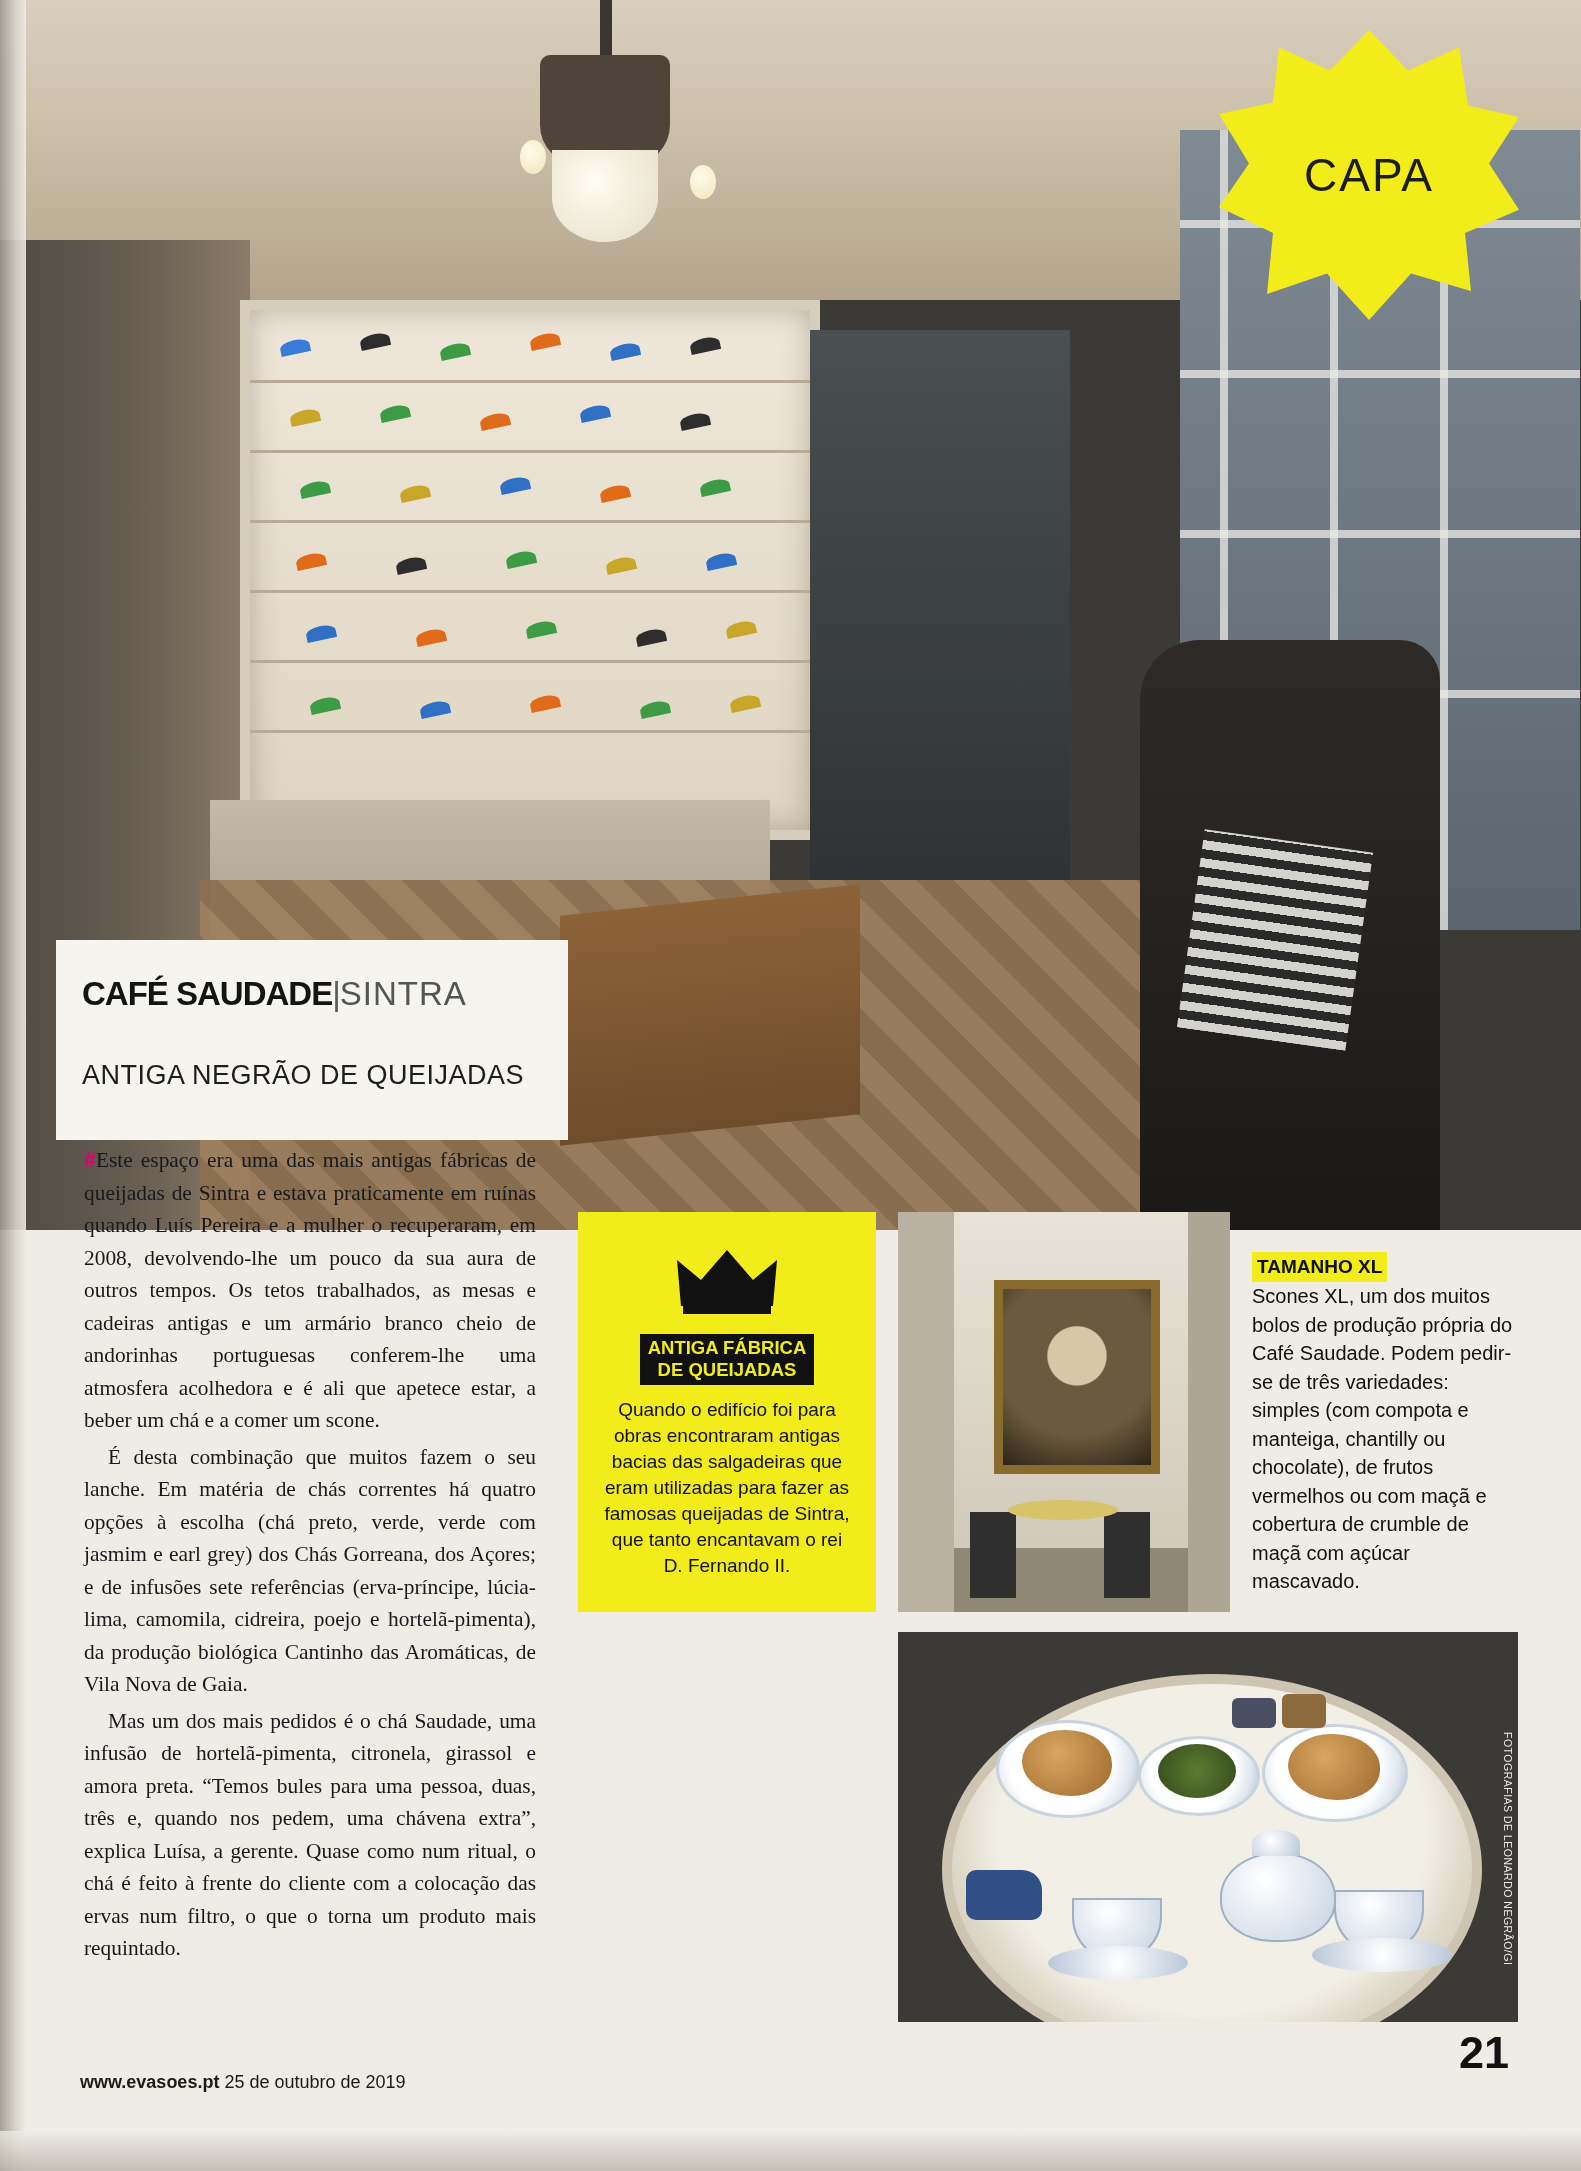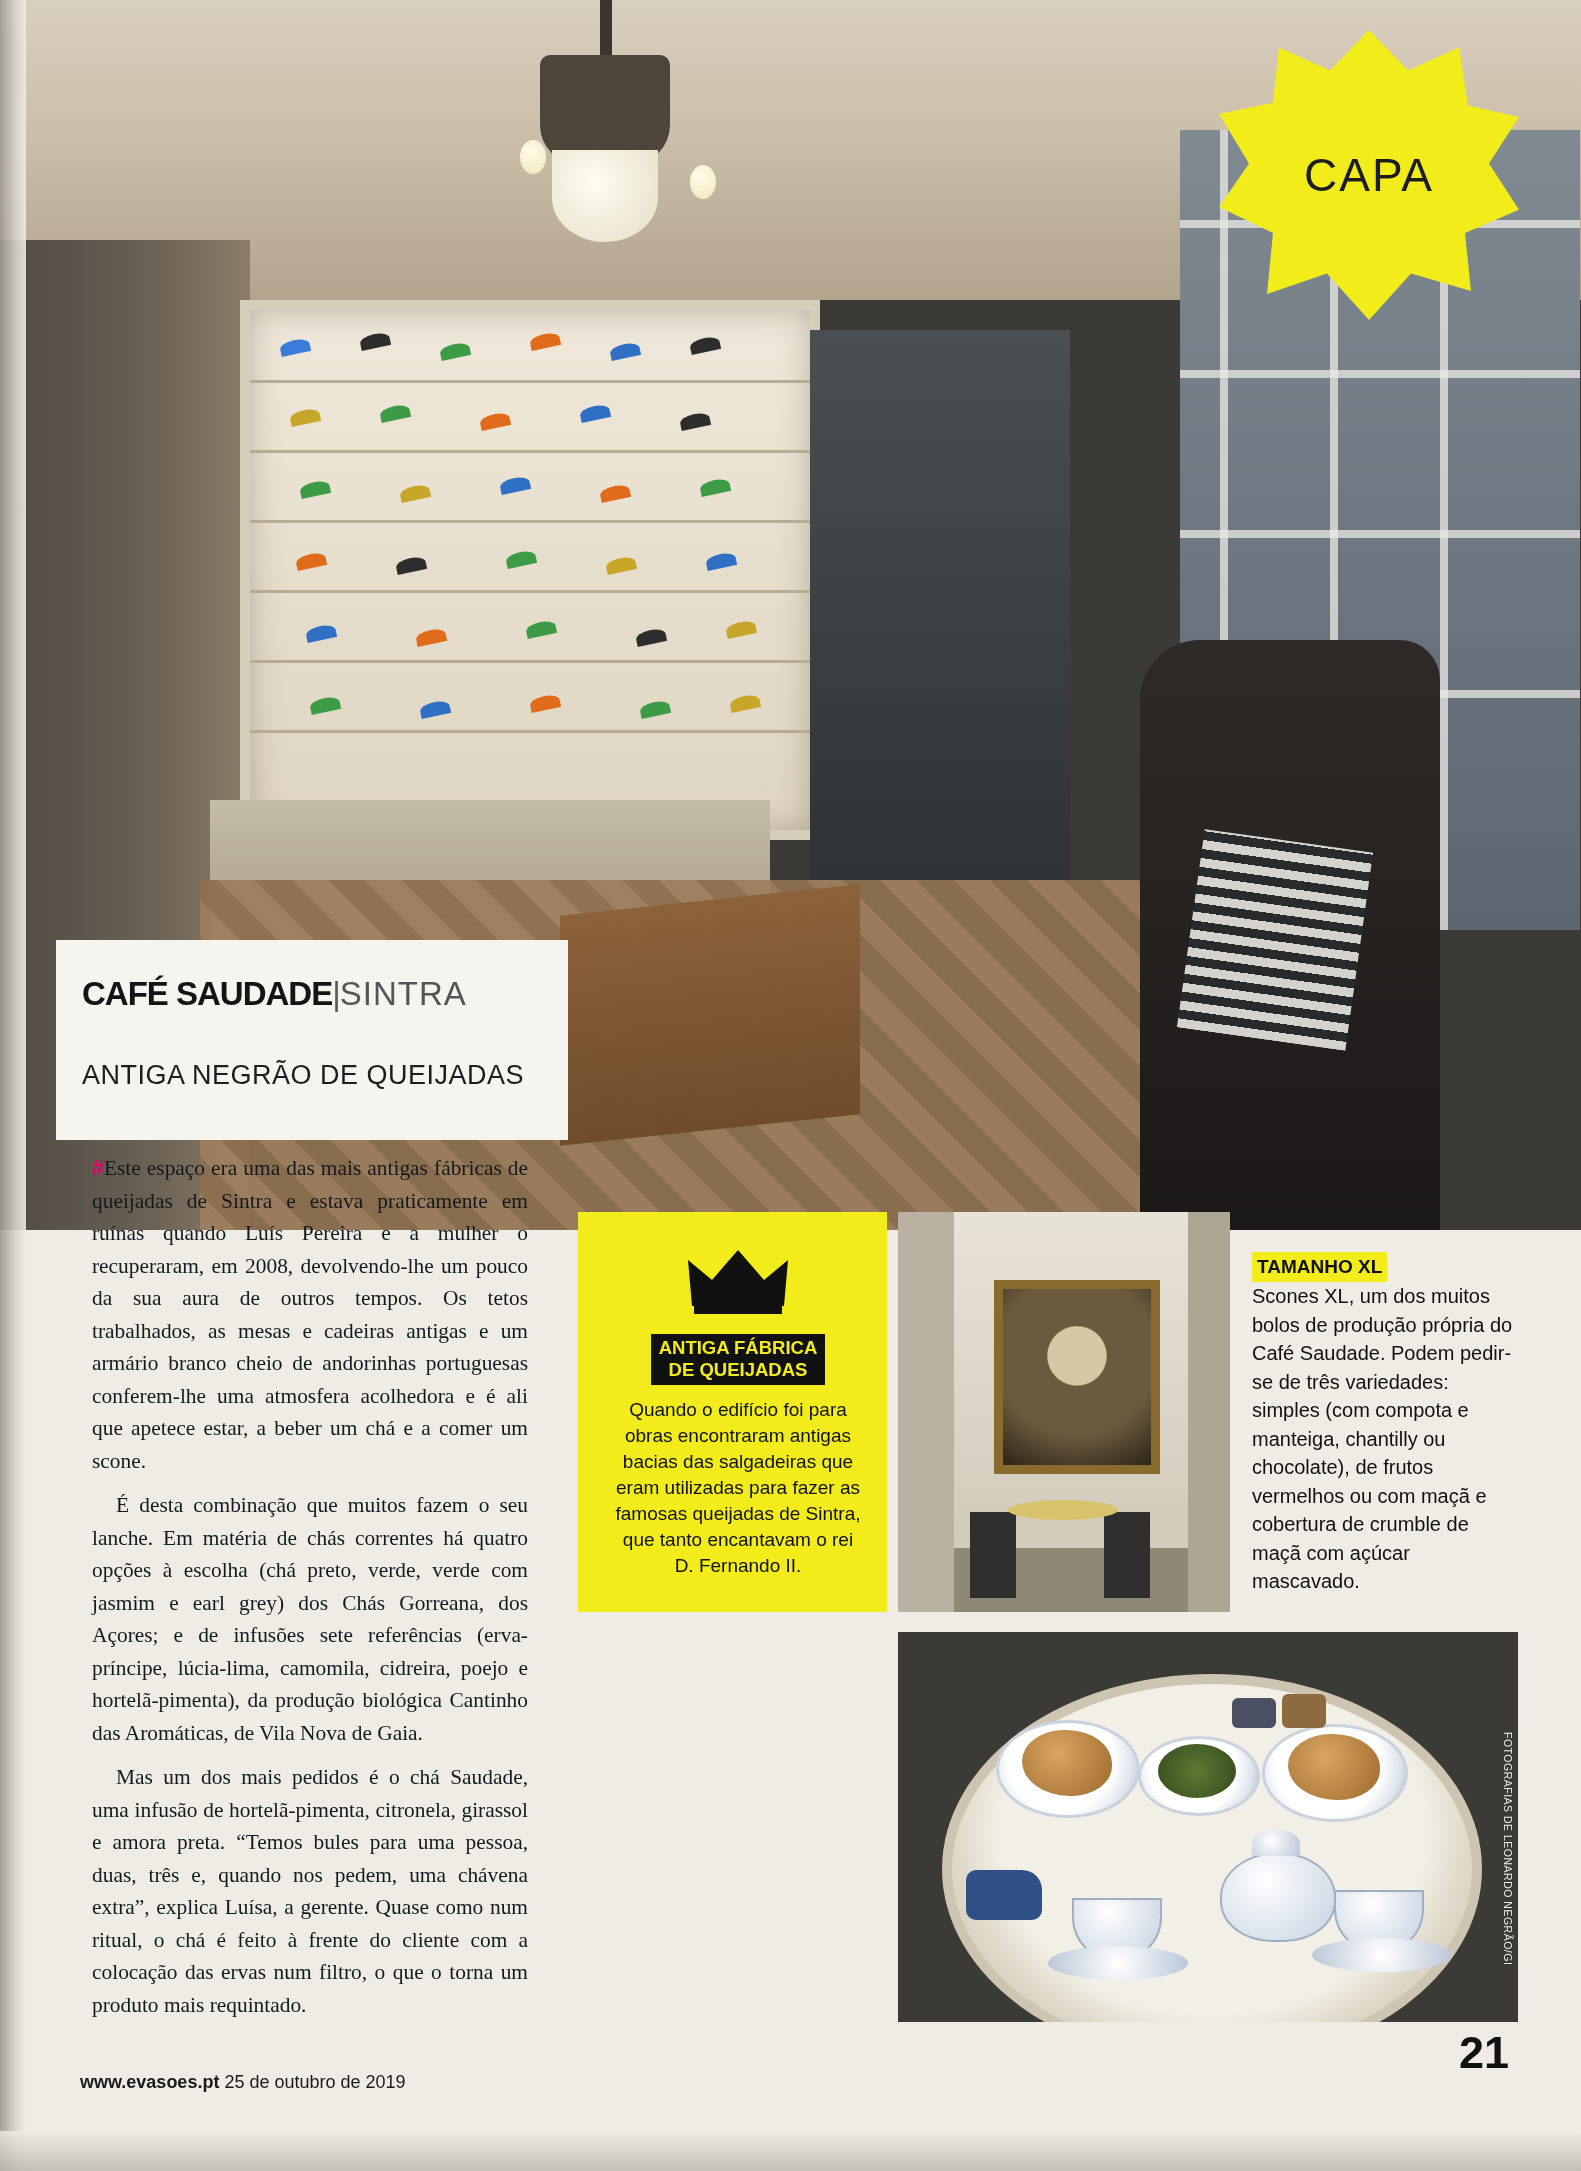--- a/index.html
+++ b/index.html
@@ -134,30 +134,29 @@
     font-size: 27px; letter-spacing: .5px; color: #1d1d1d;
   }
 
   
   .bodycol {
     position: absolute; left: 80px; top: 1140px; width: 460px;
     font-family: "Liberation Serif", serif;
     font-size: 21.4px; line-height: 32.5px; color: #16191c;
     text-align: justify;
   }
-  .bodycol p { margin: 12px; text-indent: 24px; }
+  .bodycol p { margin: 4px; text-indent: 24px; }
   .bodycol p.first { text-indent: 0; }
   .hash { color: #e2006e; font-weight: bold; font-family: "Liberation Sans", sans-serif; }
 
   
   .yellowbox {
     position: absolute; left: 578px; top: 1212px; width: 298px; height: 400px;
     background: #f2ec1b;
     text-align: center;
-    padding-left: 11px;
   }
   .crown { margin-top: 34px; }
   .yellow-label {
     display: inline-block;
     background: #111; color: #f2ec1b;
     font-family: "Liberation Sans", sans-serif;
     font-size: 18.5px; font-weight: bold; line-height: 22px;
     padding: 3px 8px 4px 8px; margin-top: 14px;
   }
   .yellow-text {

